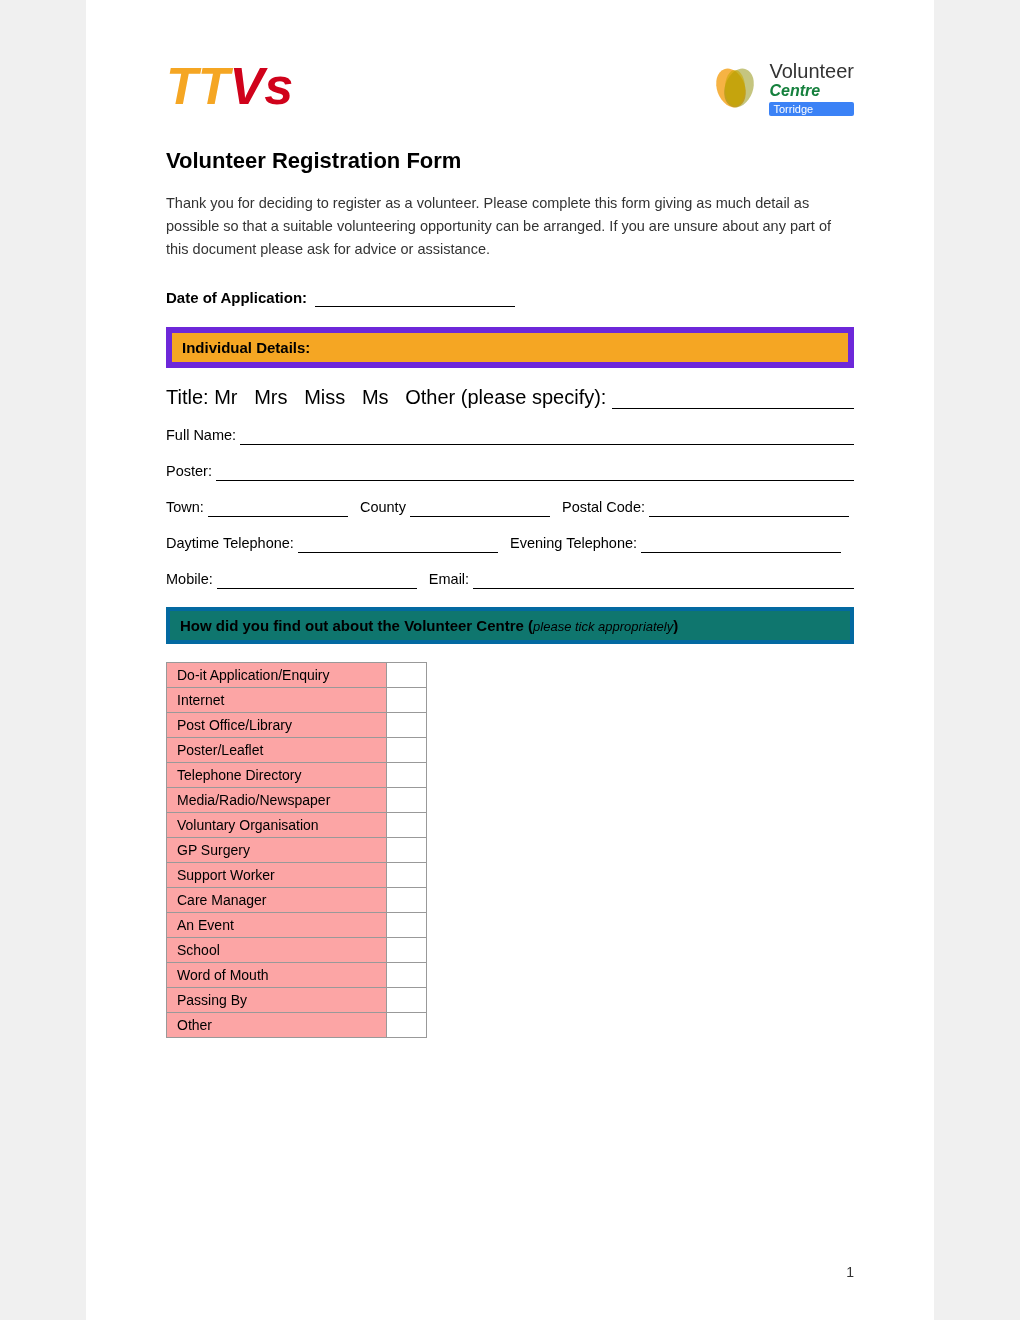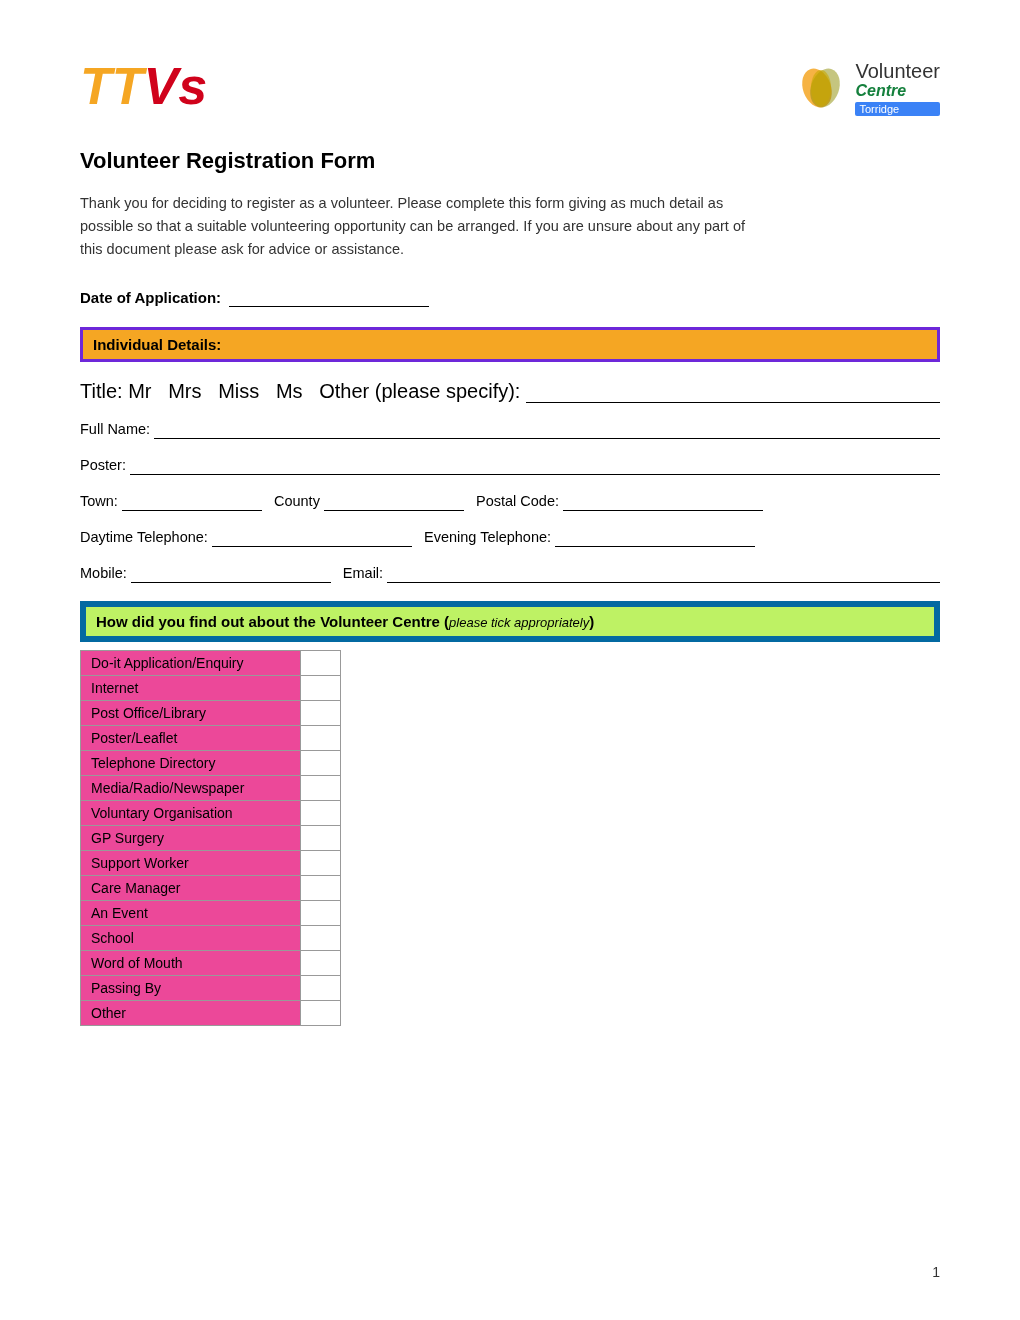--- a/index.html
+++ b/index.html
@@ -11,21 +11,21 @@
     body {
       background: #f0f0f0;
       display: flex;
       justify-content: center;
       align-items: flex-start;
       min-height: 100vh;
       font-family: Arial, sans-serif;
     }
 
     .page {
-      width: 1020px;
+      width: 848px;
       min-height: 1320px;
       background: #ffffff;
       padding: 60px 80px 48px 80px;
       position: relative;
     }
 
     .header {
       display: flex;
       align-items: flex-start;
       justify-content: space-between;
@@ -129,21 +129,21 @@
     }
 
     
     .section-header {
       background: #f5a623;
       color: #000;
       font-weight: bold;
       font-size: 15px;
       padding: 6px 10px;
       margin-bottom: 18px;
-      border: 3px solid #6d28d9;
+      border: 6px solid #6d28d9;
     }
 
     
     .form-field-line {
       font-size: 14.5px;
       color: #000;
       margin-bottom: 18px;
       display: flex;
       align-items: flex-start;
       flex-wrap: wrap;
@@ -193,26 +193,26 @@
 
     .title-specify-underline {
       flex: 1;
       border-bottom: 1px solid #000;
       height: 18px;
       min-width: 200px;
     }
 
     
     .howfind-header {
-      background: #bef264;
+      background: #0f766e;
       color: #000;
       font-size: 15px;
       padding: 6px 10px;
-      margin-bottom: 8px;
-      border: 6px solid #0369a1;
+      margin-bottom: 18px;
+      border: 4px solid #0369a1;
     }
 
     .howfind-header .bold-part {
       font-weight: bold;
     }
 
     .howfind-header .italic-part {
       font-style: italic;
       font-size: 13px;
     }
@@ -224,21 +224,21 @@
       color: #000;
     }
 
     .checkbox-table td {
       border: 1px solid #999;
       padding: 4px 10px;
     }
 
     .checkbox-table td.label-cell {
       min-width: 220px;
-      background: #ec4899;
+      background: #fca5a5;
     }
 
     .checkbox-table td.tick-cell {
       width: 40px;
       background: #fff;
     }
 
     
     .page-number {
       position: absolute;

